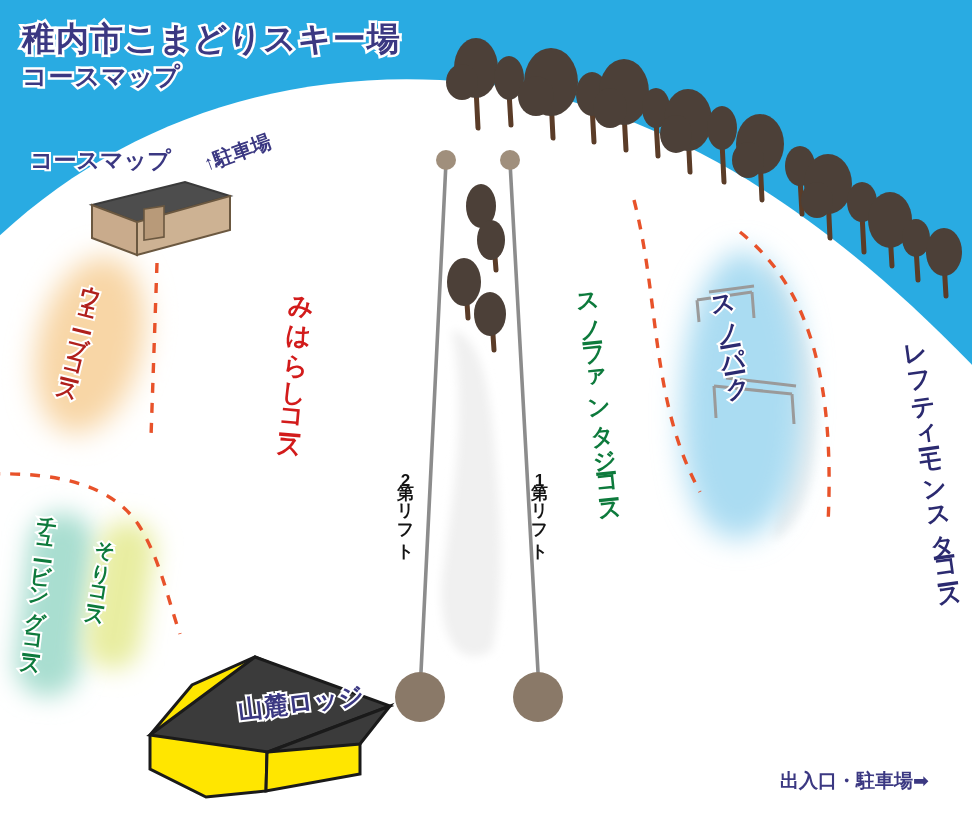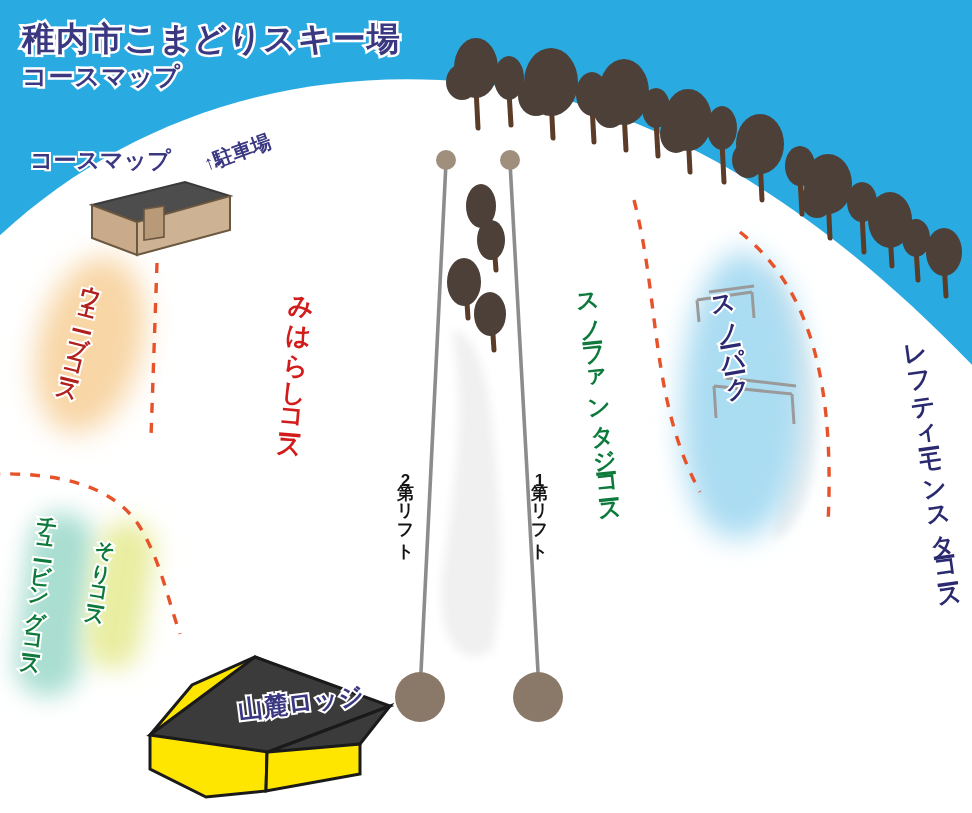--- a/index.html
+++ b/index.html
@@ -197,20 +197,21 @@
     <div class="title-main">稚内市こまどりスキー場</div>
     <div class="title-sub">コースマップ</div>
   </div>
 
   <div class="lbl navy-out lodge-mid">コースマップ</div>
 
   <div class="lbl navy-out parking-top">↑駐車場</div>
 
   <div class="lbl navy-out lodge-base">山麓ロッジ</div>
 
+  <div class="lbl navy-out exit-label">出入口・駐車場➡</div>
 
   <div class="lbl vert course-dkred c-wave">ウェーブコース</div>
 
   <div class="lbl vert course-red c-miharashi">みはらしコース</div>
 
   <div class="lbl vert course-green c-tubing">チュービングコース</div>
 
   <div class="lbl vert course-green c-sori">そりコース</div>
 
   <div class="lbl vert course-green c-fantasy">スノーファンタジーコース</div>

